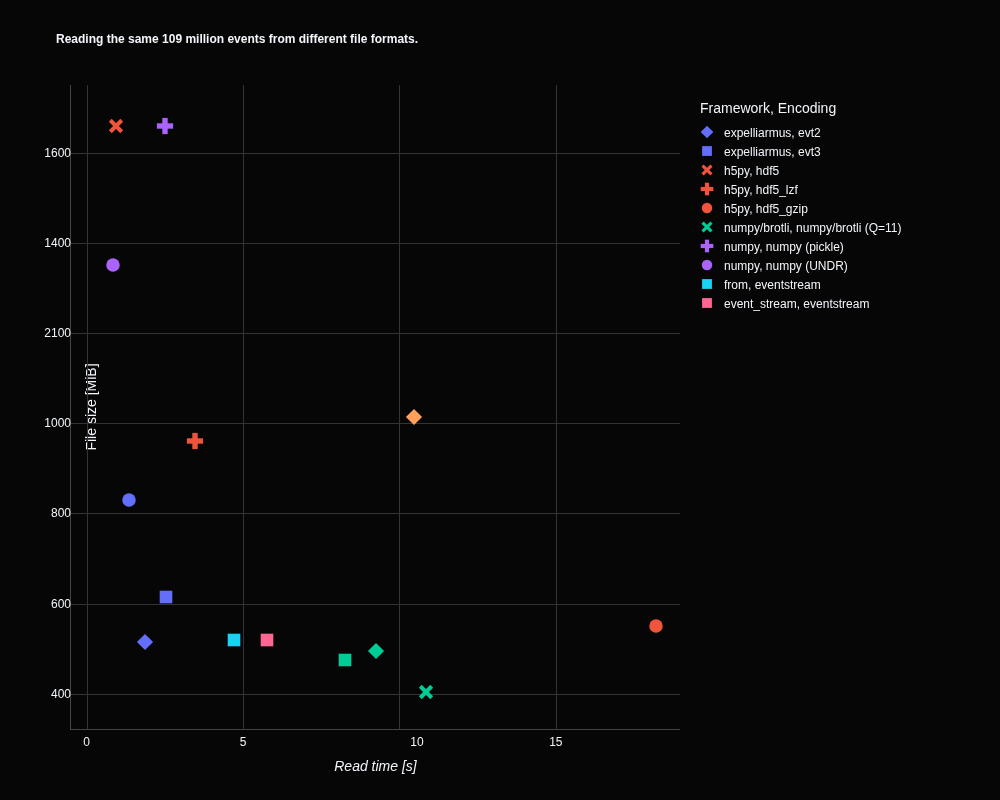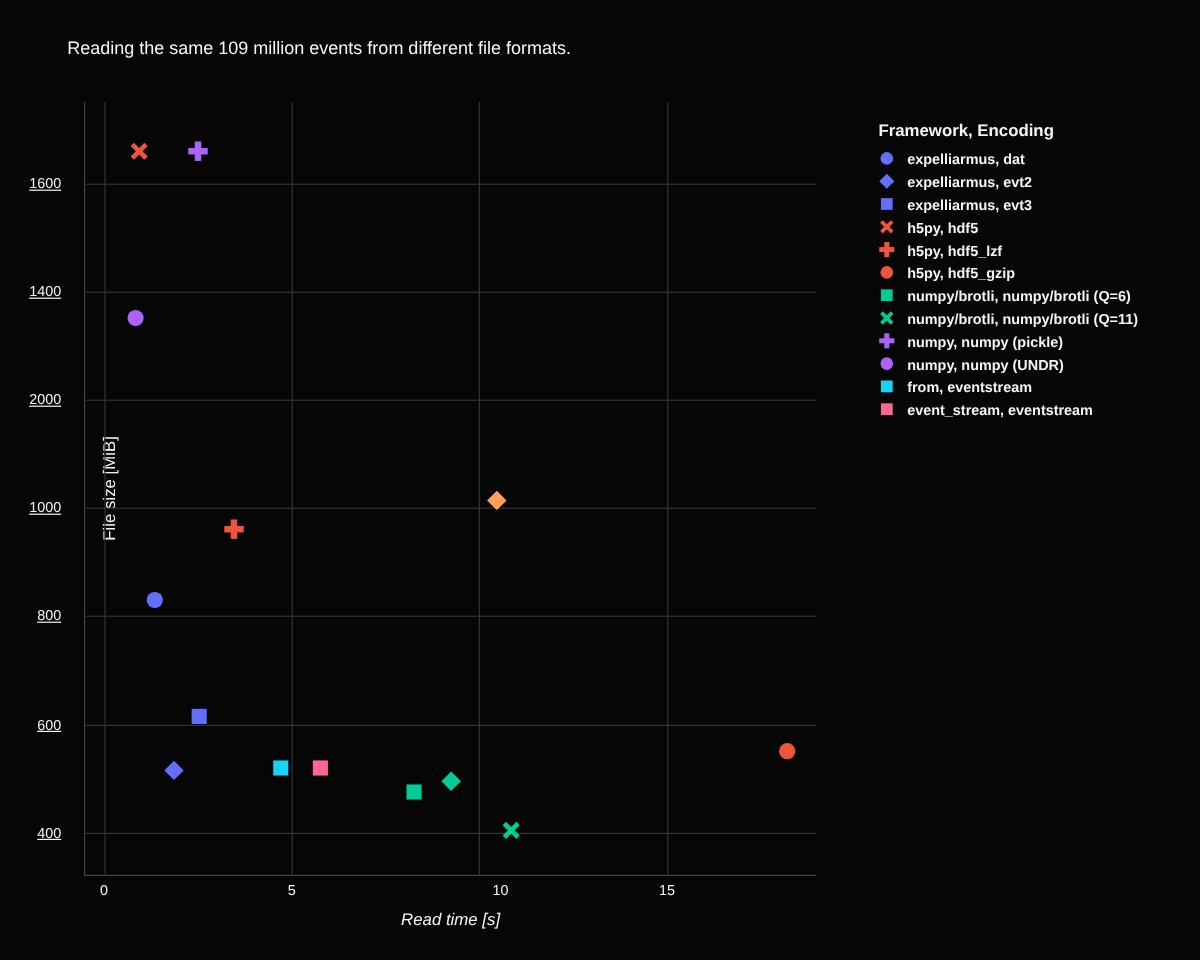--- a/index.html
+++ b/index.html
@@ -11,22 +11,22 @@
     color: #f2f5fa;
     width: 1000px;
     height: 800px;
     overflow: hidden;
     position: relative;
   }
   .title {
     position: absolute;
     top: 32px;
     left: 56px;
-    font-size: 15px;
-    font-weight: 400;
+    font-size: 12px;
+    font-weight: 700;
   }
   .plot-area {
     position: absolute;
     left: 70px;
     top: 85px;
     width: 610px;
     height: 645px;
     border-left: 1px solid #444;
     border-bottom: 1px solid #444;
   }
@@ -40,25 +40,24 @@
   .gridline-h {
     position: absolute;
     left: 0;
     right: 0;
     height: 1px;
     background: #333;
   }
   .ytick {
     position: absolute;
     right: 100%;
-    margin-right: 20px;
+    margin-right: 0;
     font-size: 12px;
     transform: translateY(-50%);
     color: #f2f5fa;
-    text-decoration: underline;
   }
   .xtick {
     position: absolute;
     top: 100%;
     margin-top: 6px;
     font-size: 12px;
     transform: translateX(-50%);
     color: #f2f5fa;
   }
   .ylabel {
@@ -72,25 +71,24 @@
   .xlabel {
     position: absolute;
     left: 50%;
     bottom: -45px;
     transform: translateX(-50%);
     font-size: 14px;
     font-style: italic;
   }
   .legend {
     position: absolute;
-    left: 732px;
+    left: 700px;
     top: 98px;
     font-size: 12px;
     line-height: 1.55;
-    font-weight: bold;
   }
   .legend-title {
     font-size: 14px;
     margin-bottom: 4px;
   }
   .legend-row {
     display: flex;
     align-items: center;
     gap: 8px;
     height: 19px;
@@ -129,21 +127,21 @@
     <div class="xtick" style="left: 484.872px;">15</div>
     <div class="gridline-h" style="top: 608.916px;"></div>
     <div class="ytick" style="top: 608.916px;">400</div>
     <div class="gridline-h" style="top: 518.706px;"></div>
     <div class="ytick" style="top: 518.706px; text-align: right;">600</div>
     <div class="gridline-h" style="top: 428.497px;"></div>
     <div class="ytick" style="top: 428.497px;">800</div>
     <div class="gridline-h" style="top: 338.287px;"></div>
     <div class="ytick" style="top: 338.287px;">1000</div>
     <div class="gridline-h" style="top: 248.077px;"></div>
-    <div class="ytick" style="top: 248.077px;">2000</div>
+    <div class="ytick" style="top: 248.077px;">2100</div>
     <div class="gridline-h" style="top: 157.867px;"></div>
     <div class="ytick" style="top: 157.867px;">1400</div>
     <div class="gridline-h" style="top: 67.6573px;"></div>
     <div class="ytick" style="top: 67.6573px;">1600</div>
     <div class="point" title="expelliarmus, dat" style="left: 57.8718px; top: 414.965px;"><svg width="18" height="18" viewBox="0 0 18 18">
         <circle cx="9" cy="9" r="6.75" fill="#636efa"></circle>
       </svg></div>
     <div class="point" title="expelliarmus, evt2" style="left: 73.5128px; top: 557.045px;"><svg width="18" height="18" viewBox="0 0 18 18">
         <polygon points="9,0.9 17.099999999999998,9 9,17.099999999999998 0.9,9" fill="#636efa"></polygon>
       </svg></div>
@@ -189,26 +187,20 @@
         <rect x="2.6999999999999997" y="2.6999999999999997" width="12.6" height="12.6" fill="#19d3f3"></rect>
       </svg></div>
     <div class="point" title="event_stream, eventstream" style="left: 195.513px; top: 554.79px;"><svg width="18" height="18" viewBox="0 0 18 18">
         <rect x="2.6999999999999997" y="2.6999999999999997" width="12.6" height="12.6" fill="#ff6692"></rect>
       </svg></div>
   </div>
 
 <div class="legend">
   <div class="legend-title">Framework, Encoding</div>
 
-<div class="legend-row">
-      <span class="marker"><svg width="14" height="14" viewBox="0 0 14 14">
-          <circle cx="7" cy="7" r="5.25" fill="#636efa"></circle>
-        </svg></span>
-      <span>expelliarmus, dat</span>
-    </div>
     <div class="legend-row">
       <span class="marker"><svg width="14" height="14" viewBox="0 0 14 14">
           <polygon points="7,0.7000000000000001 13.299999999999999,7 7,13.299999999999999 0.7000000000000001,7" fill="#636efa"></polygon>
         </svg></span>
       <span>expelliarmus, evt2</span>
     </div>
     <div class="legend-row">
       <span class="marker"><svg width="14" height="14" viewBox="0 0 14 14">
           <rect x="2.1" y="2.1" width="9.799999999999999" height="9.799999999999999" fill="#636efa"></rect>
         </svg></span>
@@ -231,26 +223,20 @@
       <span>h5py, hdf5_lzf</span>
     </div>
     <div class="legend-row">
       <span class="marker"><svg width="14" height="14" viewBox="0 0 14 14">
           <circle cx="7" cy="7" r="5.25" fill="#ef553b"></circle>
         </svg></span>
       <span>h5py, hdf5_gzip</span>
     </div>
     <div class="legend-row">
       <span class="marker"><svg width="14" height="14" viewBox="0 0 14 14">
-          <rect x="2.1" y="2.1" width="9.799999999999999" height="9.799999999999999" fill="#00cc96"></rect>
-        </svg></span>
-      <span>numpy/brotli, numpy/brotli (Q=6)</span>
-    </div>
-    <div class="legend-row">
-      <span class="marker"><svg width="14" height="14" viewBox="0 0 14 14">
           <g transform="translate(7,7) rotate(45)">
             <rect x="-6.3" y="-1.54" width="12.6" height="3.08" fill="#00cc96"></rect>
             <rect x="-1.54" y="-6.3" width="3.08" height="12.6" fill="#00cc96"></rect>
           </g>
         </svg></span>
       <span>numpy/brotli, numpy/brotli (Q=11)</span>
     </div>
     <div class="legend-row">
       <span class="marker"><svg width="14" height="14" viewBox="0 0 14 14">
           <rect x="0.7000000000000001" y="4.9" width="12.6" height="4.2" fill="#ab63fa"></rect>

